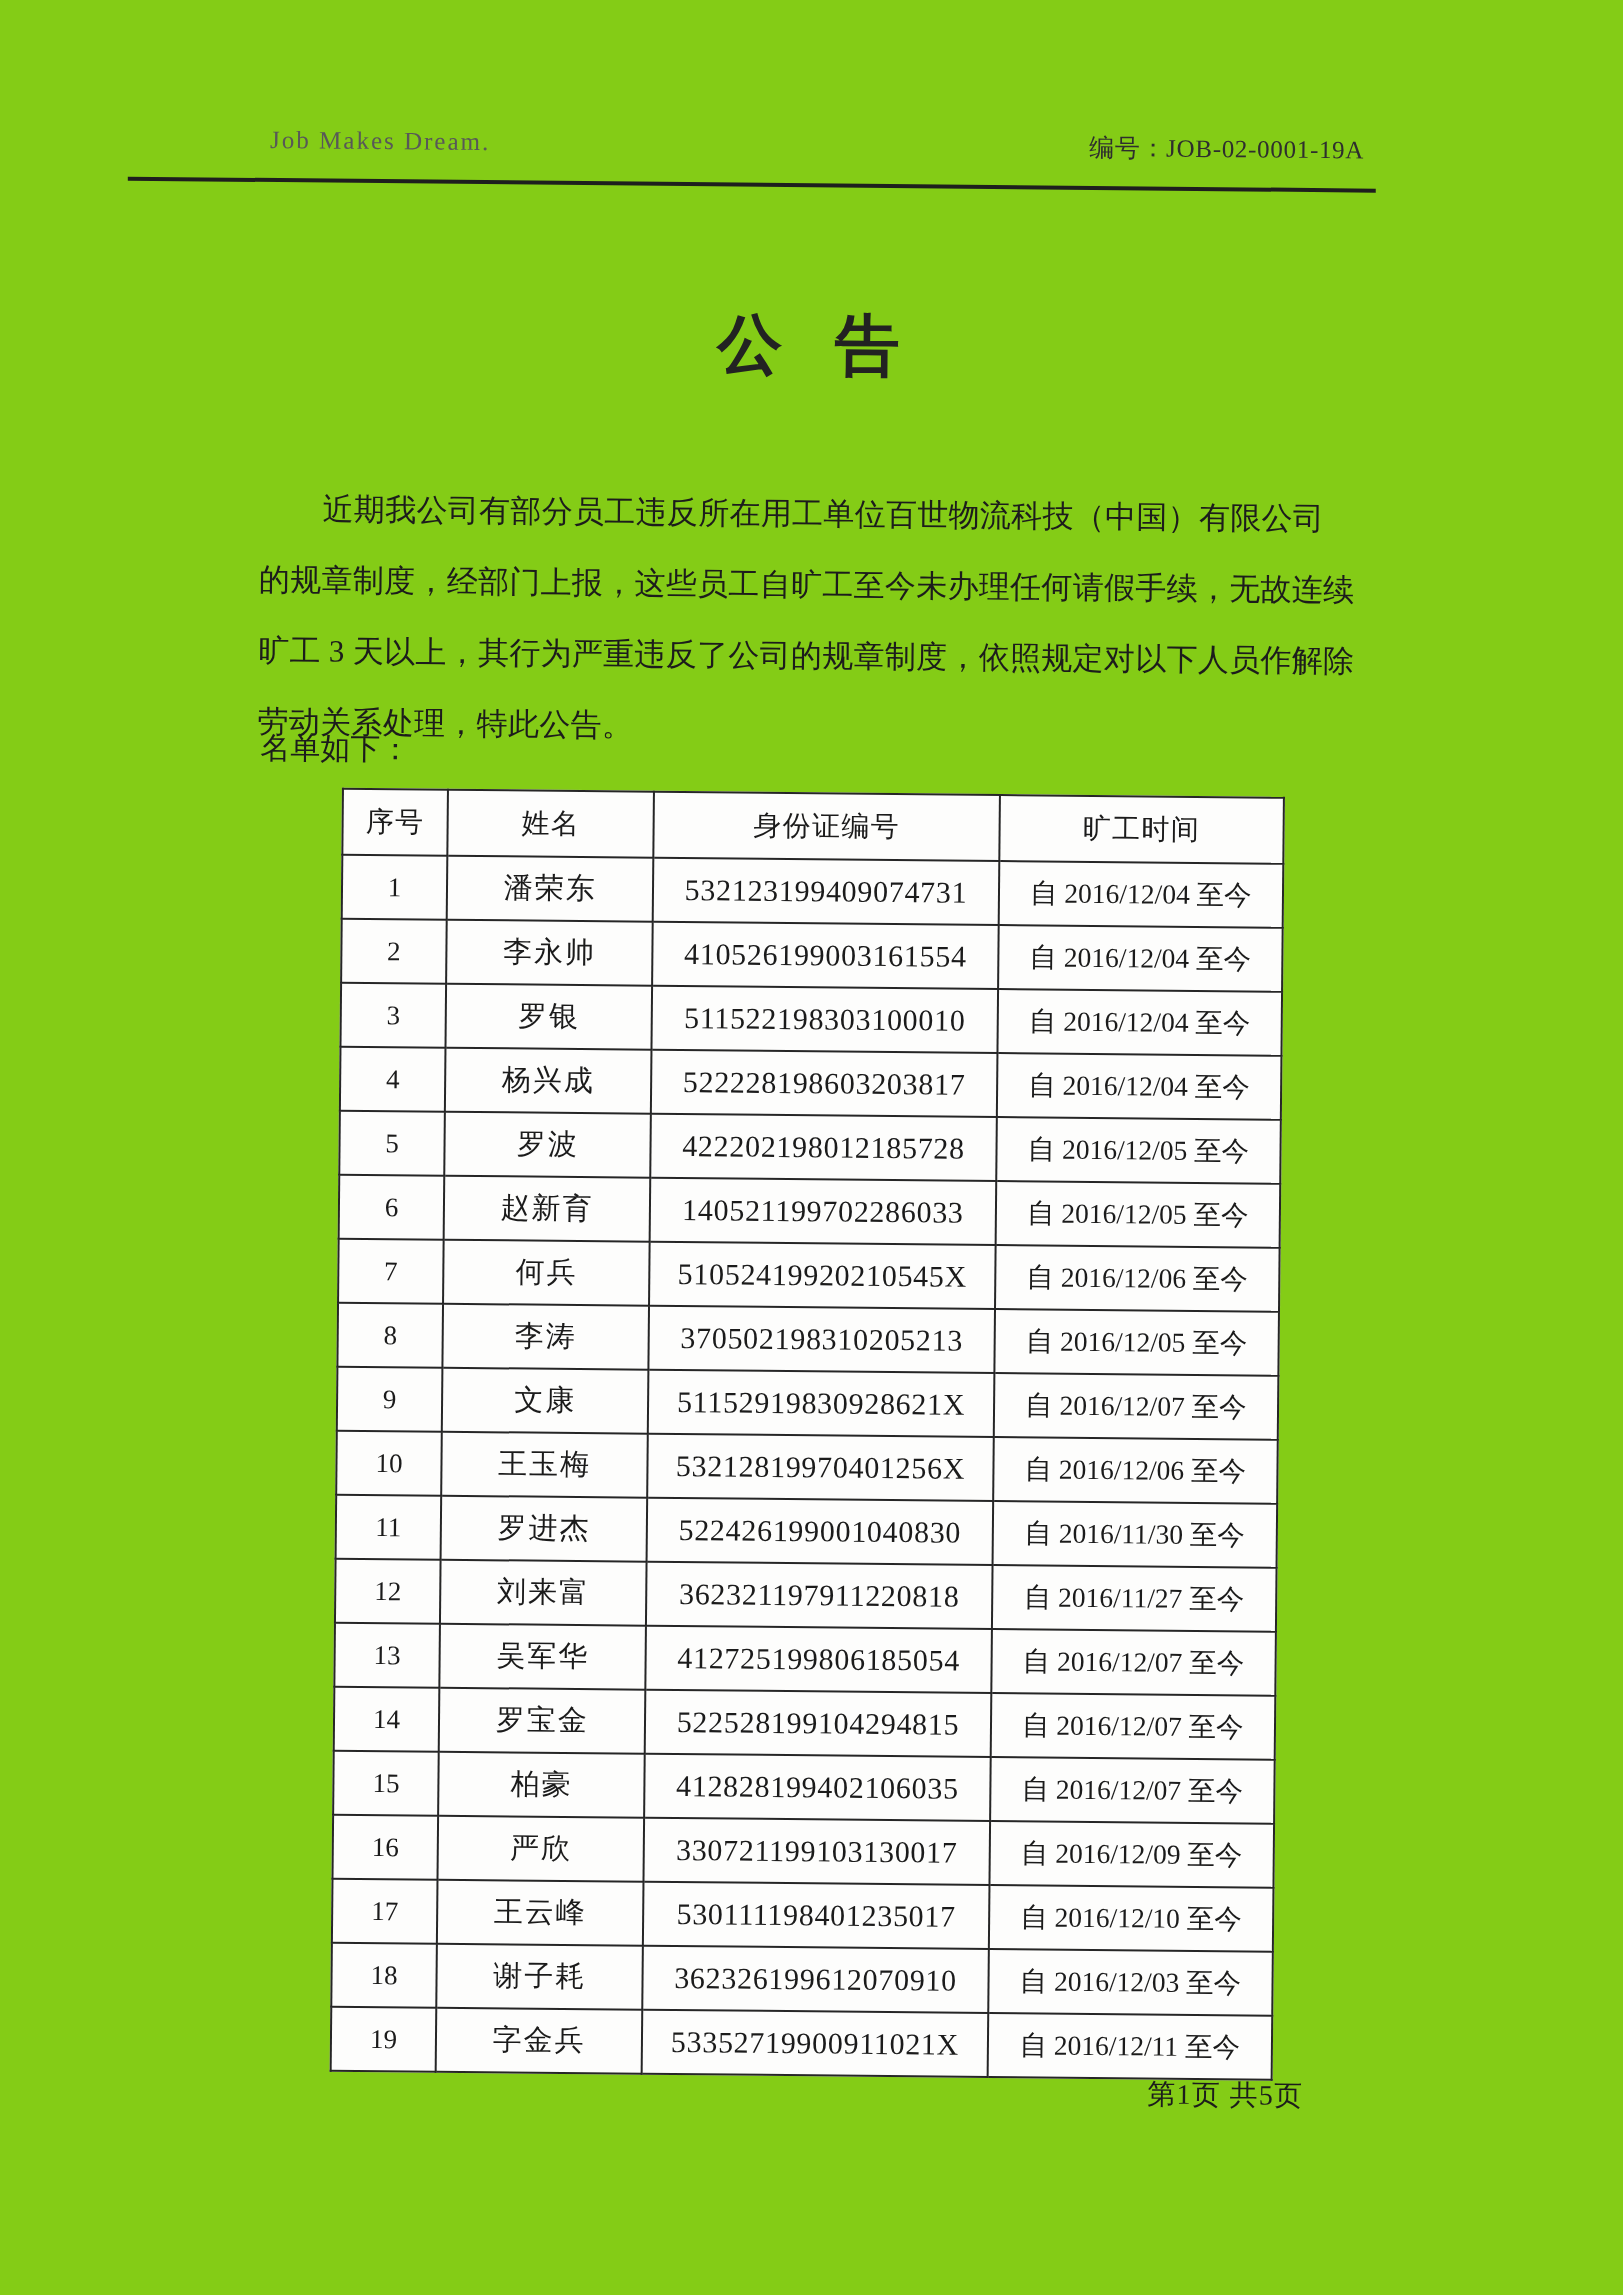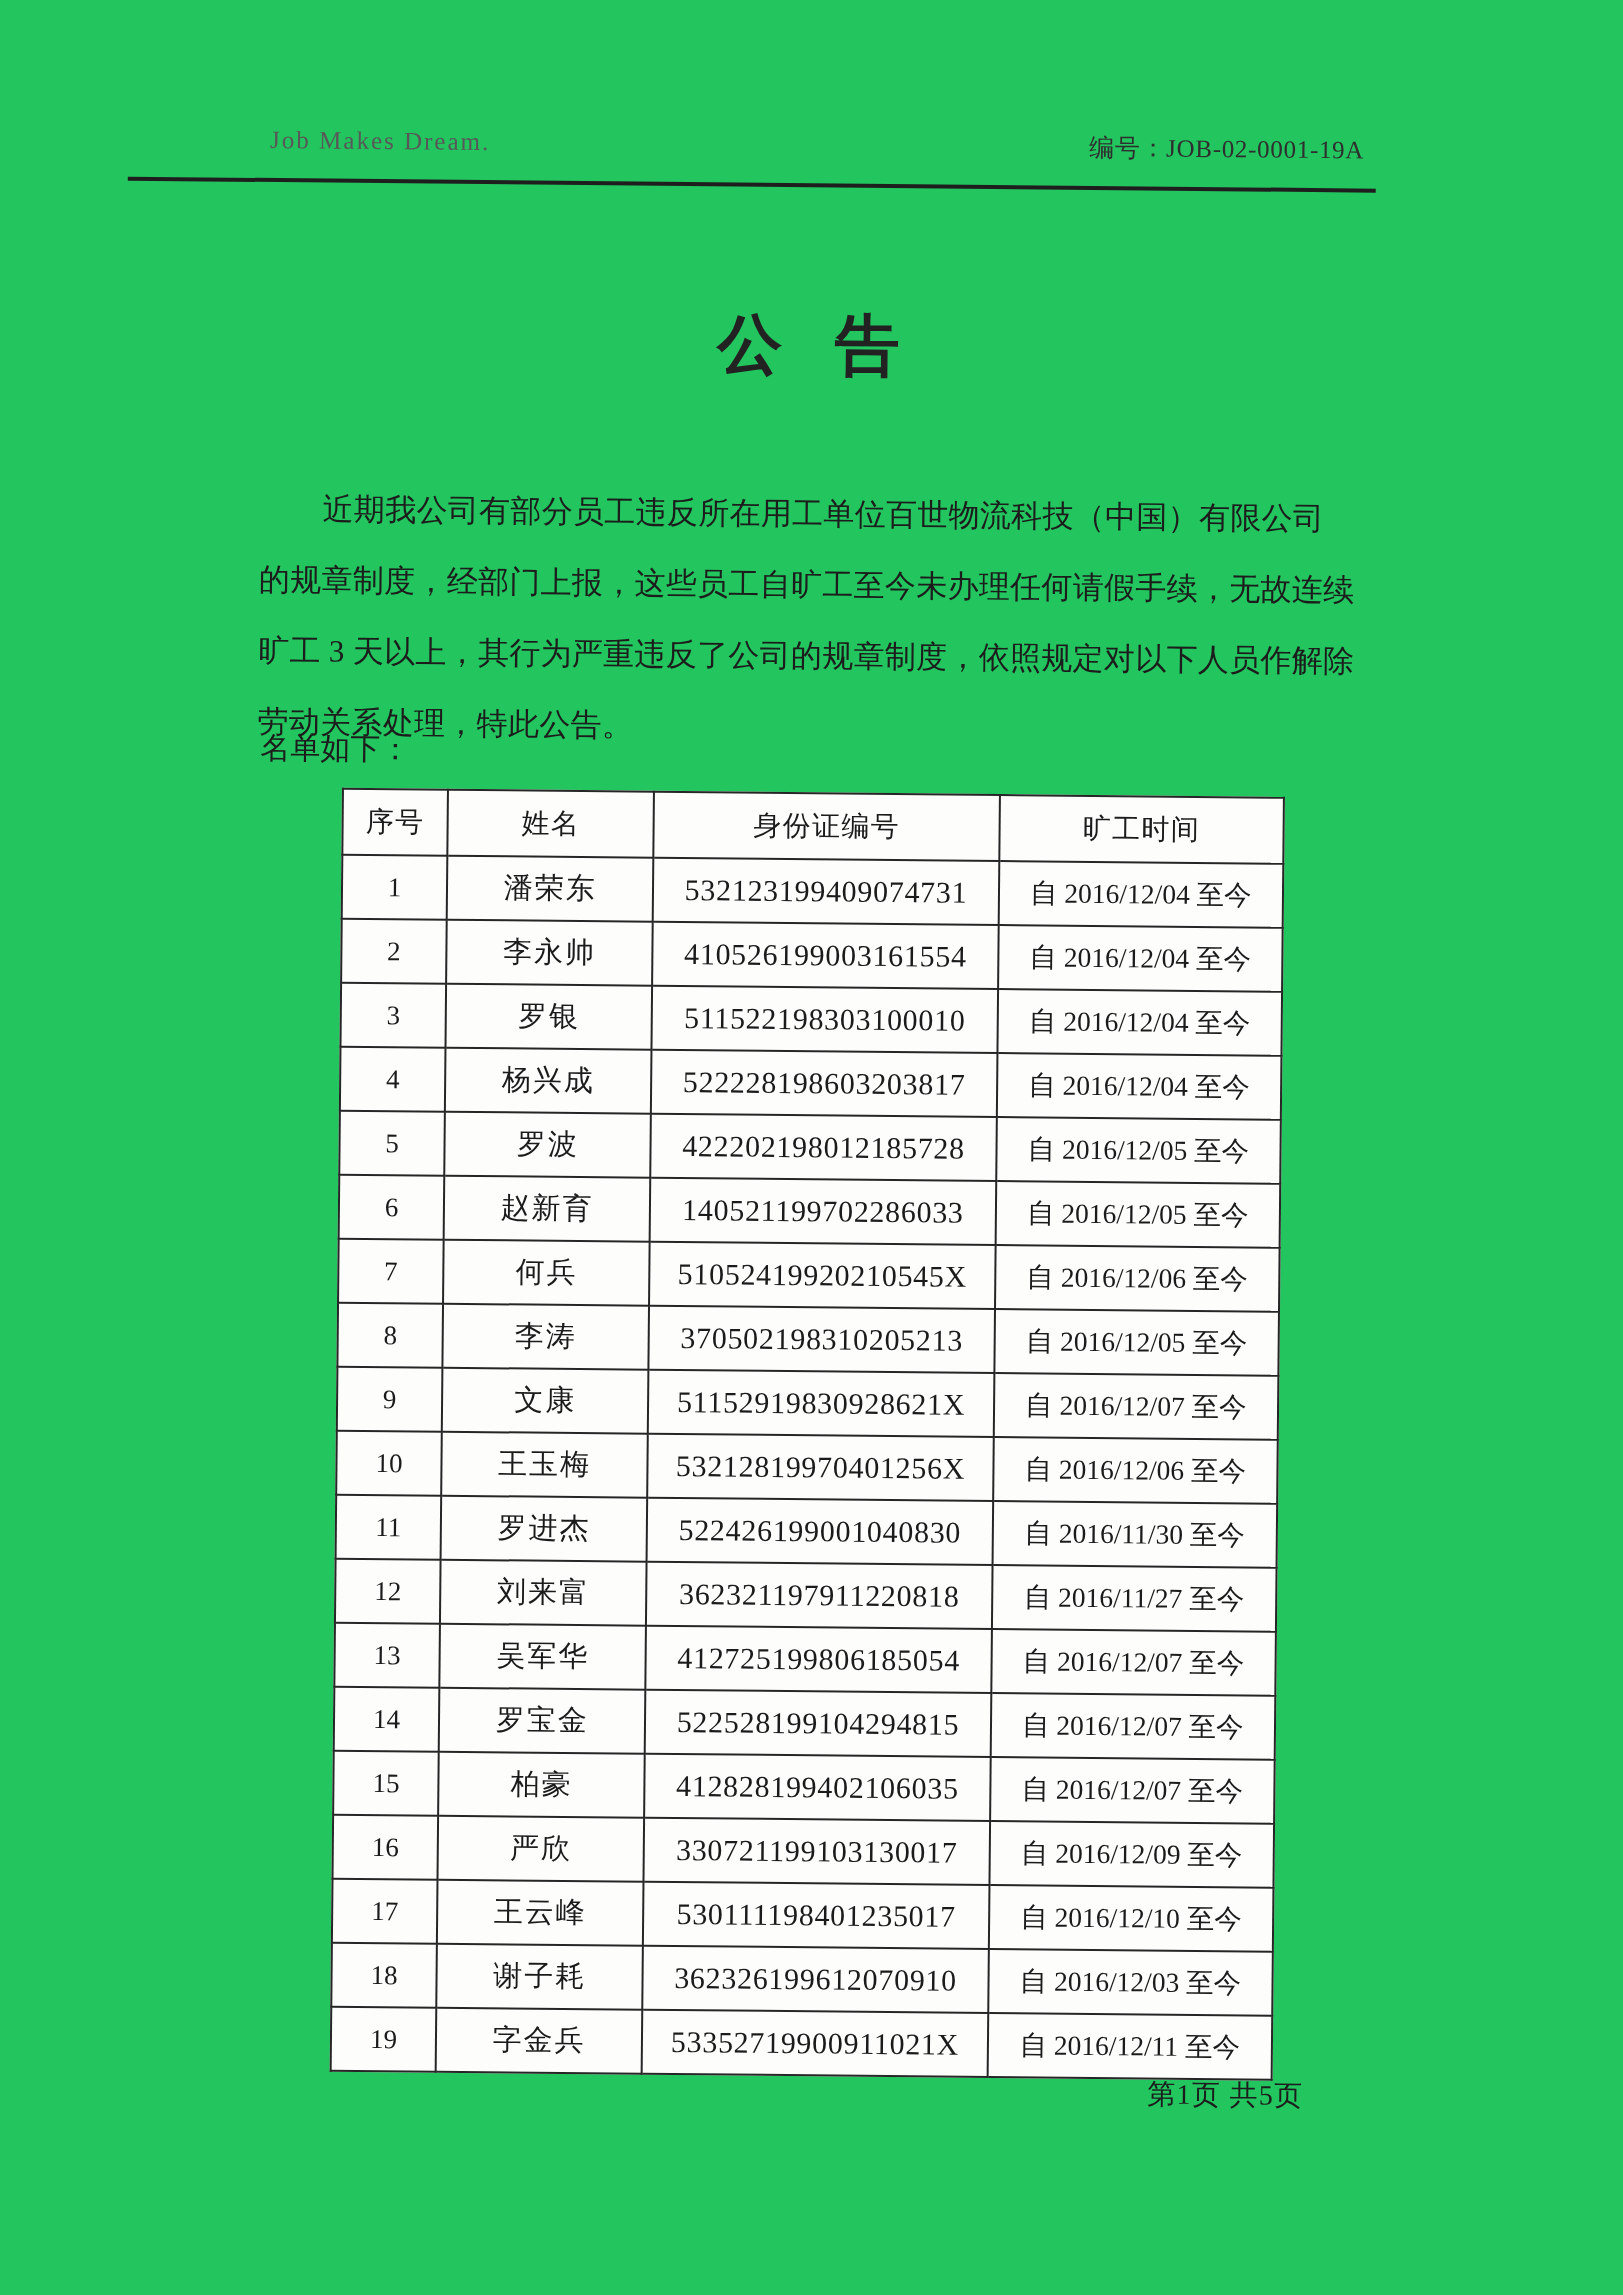--- a/index.html
+++ b/index.html
@@ -8,21 +8,21 @@
     background: #ffffff;
     width: 1623px;
     height: 2295px;
     overflow: hidden;
     font-family: "Liberation Serif", "DejaVu Serif", serif;
   }
   .sheet {
     position: relative;
     width: 1623px;
     height: 2295px;
-    background: #22c55e;
+    background: #84cc16;
   }
   
   .content {
     position: absolute;
     inset: 0;
     transform: rotate(0.55deg);
     transform-origin: 268px 160px;
     color: #1d1d1d;
   }
   .masthead {

